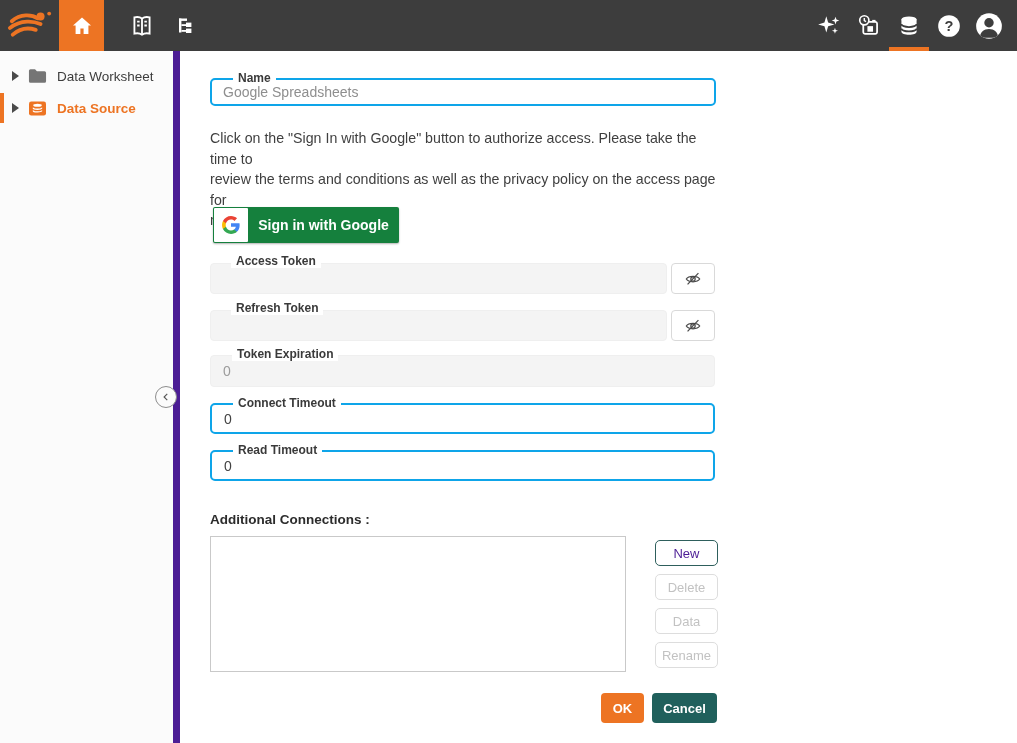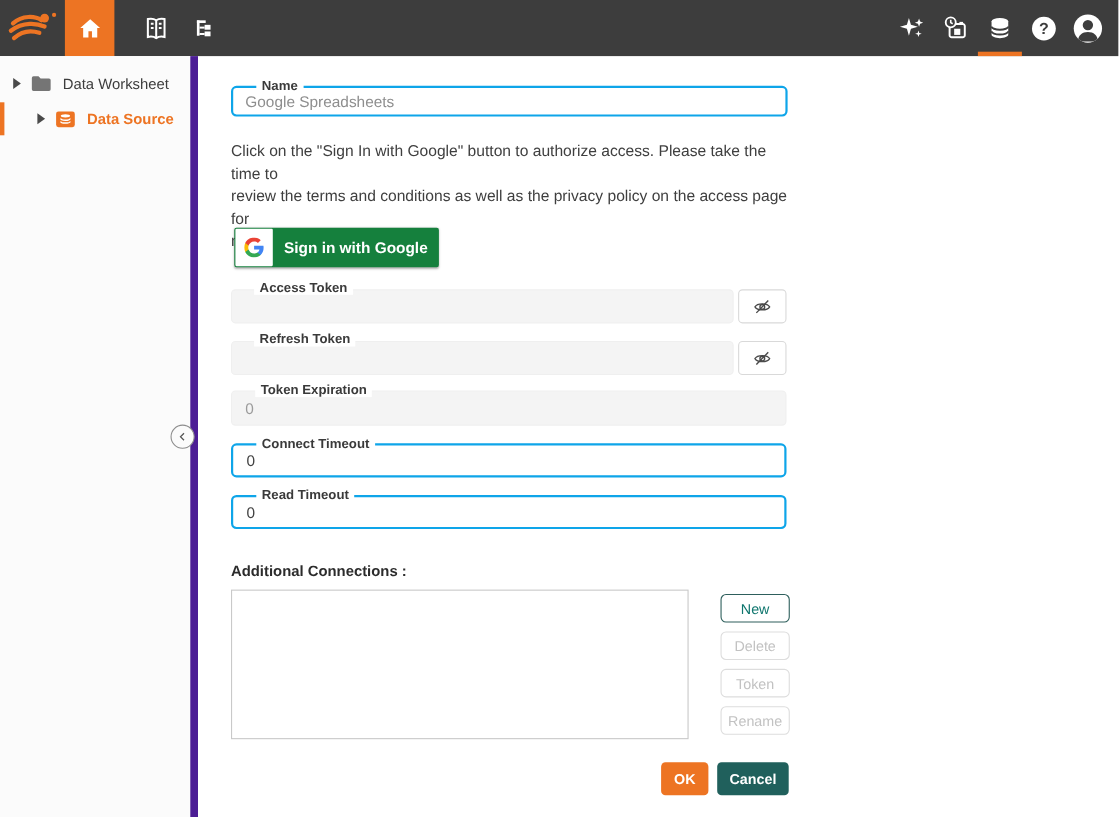--- a/index.html
+++ b/index.html
@@ -45,21 +45,21 @@
          display:flex;align-items:center;justify-content:center;}
   .glabel{flex:1;margin-left:35px;text-align:center;color:#fff;font-size:14px;font-weight:700;}
 
   .eye-btn{border:1px solid #d9d9d9;border-radius:4px;background:#fff;box-sizing:border-box;
            display:flex;align-items:center;justify-content:center;cursor:pointer;}
 
   .section-label{font-size:13.5px;font-weight:700;color:#2c2c2c;}
   .listbox{border:1px solid #c9c9c9;background:#fff;box-sizing:border-box;}
   .list-btn{left:655px;width:63px;height:26px;border-radius:5px;background:#fff;box-sizing:border-box;
             display:flex;align-items:center;justify-content:center;font-size:13px;}
-  .list-btn.on{border:1px solid #2e5f5c;color:#0f766e;cursor:pointer;}
+  .list-btn.on{border:1px solid #2e5f5c;color:#4c1d95;cursor:pointer;}
   .list-btn.off{border:1px solid #ddd;color:#c2c2c2;cursor:default;}
 
   .act-btn{height:30px;border:none;border-radius:4px;color:#fff;font-weight:700;font-size:13px;
            display:flex;align-items:center;justify-content:center;cursor:pointer;}
   .ok{left:601px;top:693px;width:43px;background:#ed7423;}
   .cancel{left:652px;top:693px;width:65px;background:#20605c;}
 </style>
 </head>
 <body>
 
@@ -157,21 +157,21 @@
       <div class="caret"></div>
       <div class="side-ico">
         <svg width="19" height="16" viewBox="0 0 20 16">
           <path d="M1 2.6 A1.6 1.6 0 0 1 2.6 1 H7.4 L9.4 3 H17.4 A1.6 1.6 0 0 1 19 4.6 V13.4 A1.6 1.6 0 0 1 17.4 15 H2.6 A1.6 1.6 0 0 1 1 13.4 Z" fill="#757575"></path>
         </svg>
       </div>
       <div class="side-label">Data Worksheet</div>
     </div>
 
     <div class="sel-bar"></div>
-    <div class="side-row" style="top:42px;justify-content:center;">
+    <div class="side-row" style="top:42px;">
       <div class="caret"></div>
       <div class="side-ico">
         <svg width="19" height="17" viewBox="0 0 20 18">
           <rect x="1" y="1.5" width="18" height="15" rx="2.4" fill="#ed7423"></rect>
           <ellipse cx="10" cy="5.6" rx="4.5" ry="1.6" fill="#fff"></ellipse>
           <path d="M5.5 8.2 A4.5 1.6 0 0 0 14.5 8.2 M5.5 11 A4.5 1.6 0 0 0 14.5 11" stroke="#fff" stroke-width="1.4" fill="none"></path>
         </svg>
       </div>
       <div class="side-label sel">Data Source</div>
     </div>
@@ -248,19 +248,19 @@
     <div class="float-label">Read Timeout</div>
     <input class="bare val-dark" style="padding: 0px 12px;" value="0">
   </div>
 
   <div class="abs section-label" style="left:210px;top:512px;">Additional Connections :</div>
 
   <div class="abs listbox" style="left:210px;top:536px;width:416px;height:136px;"></div>
 
   <div class="abs list-btn on" style="top:540px;">New</div>
   <div class="abs list-btn off" style="top:574px;">Delete</div>
-  <div class="abs list-btn off" style="top:608px;">Token</div>
+  <div class="abs list-btn off" style="top:608px;">Data</div>
   <div class="abs list-btn off" style="top:642px;">Rename</div>
 
   <div class="abs act-btn ok">OK</div>
   <div class="abs act-btn cancel">Cancel</div>
 
 </div>
 
 </body></html>

